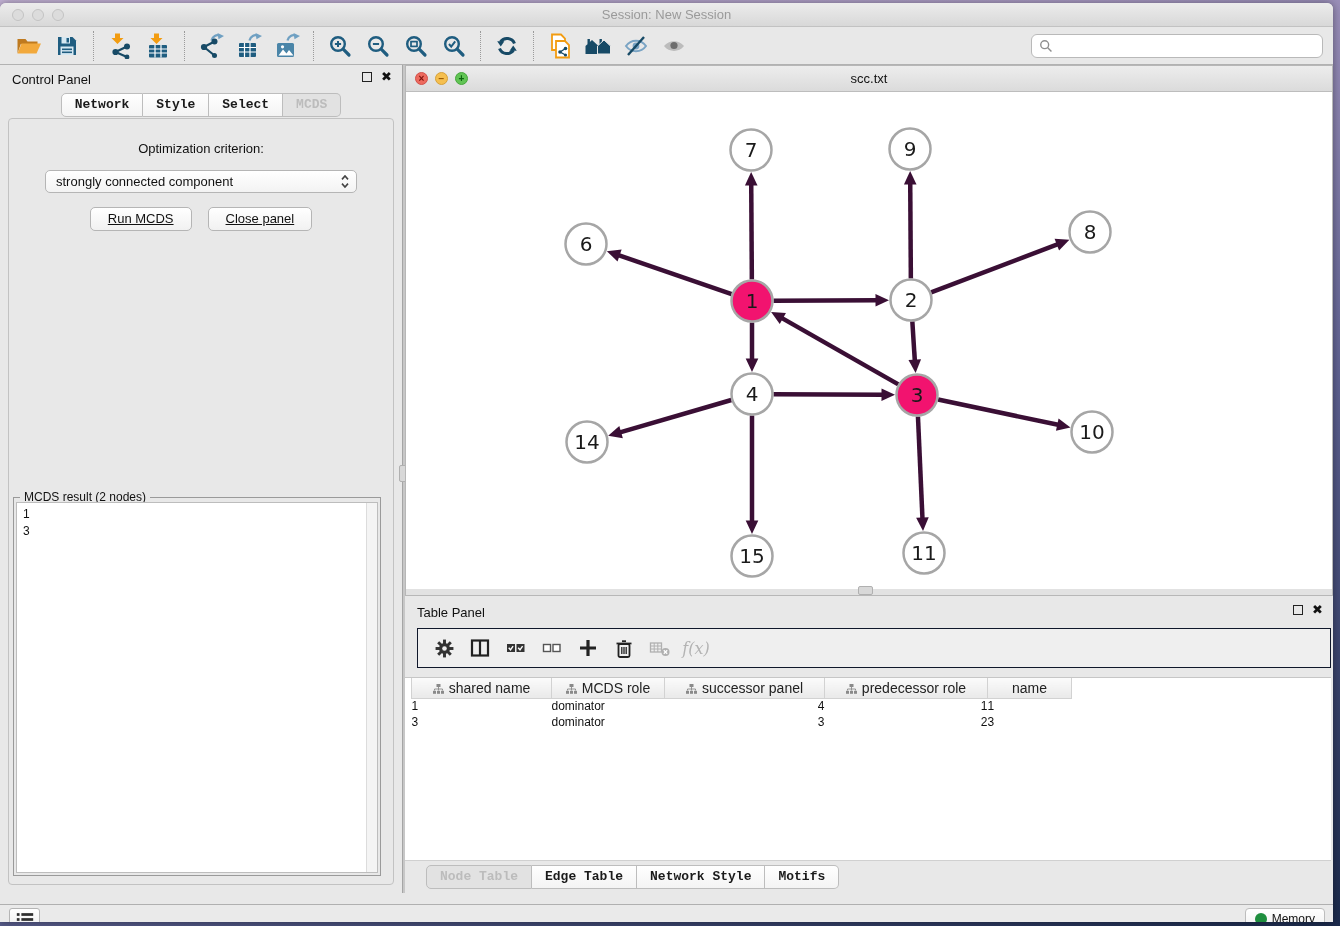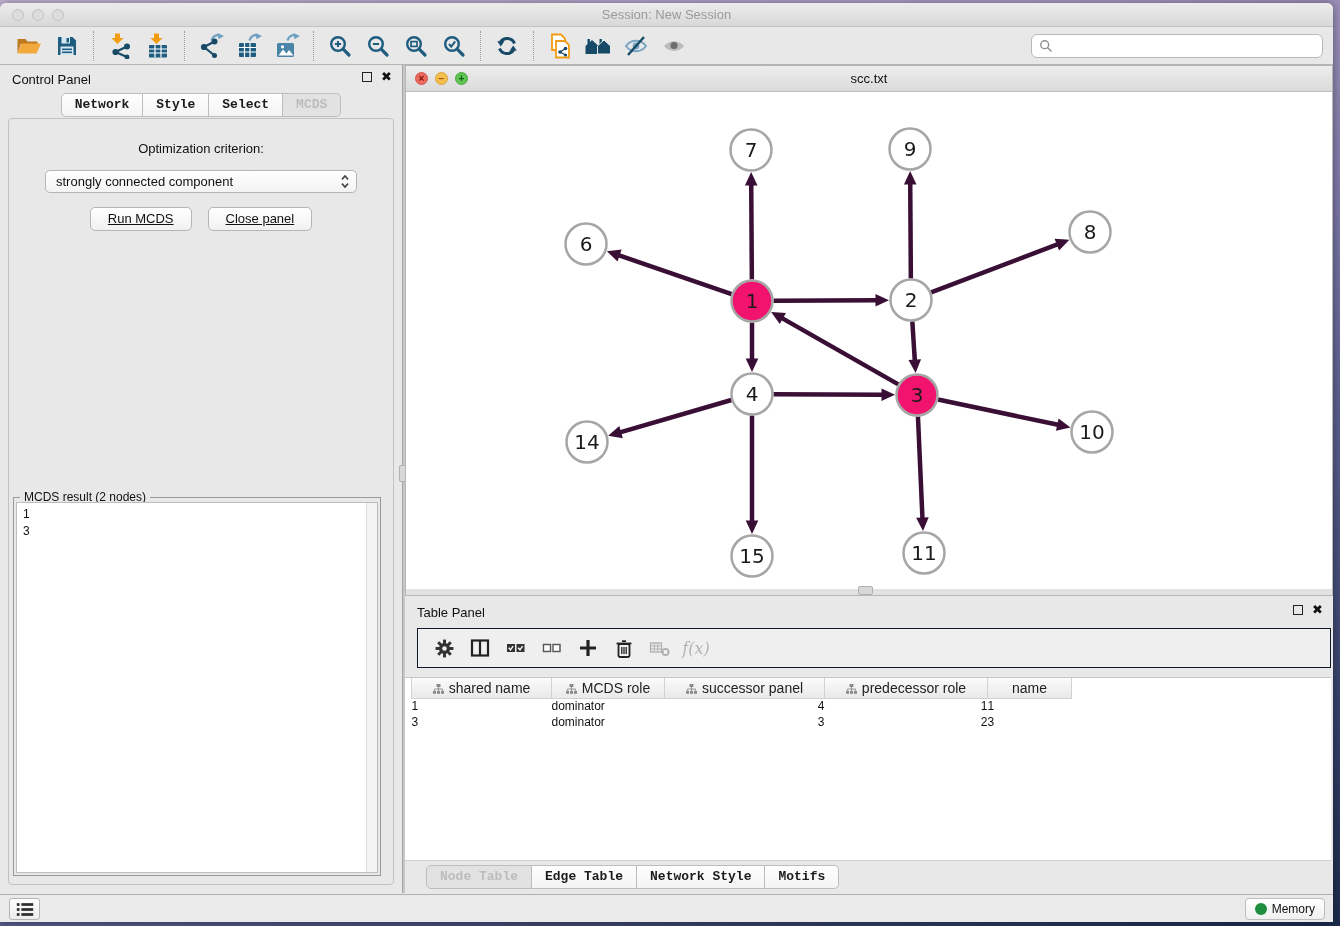--- a/index.html
+++ b/index.html
@@ -93,21 +93,21 @@
   table.datatable th {
     height:20px; background:linear-gradient(#fbfbfb,#e9e9e9); border:1px solid #d2d2d2; border-top:none;
     font-size:14px; font-weight:normal; color:#222; text-align:center; white-space:nowrap; overflow:hidden;
   }
   table.datatable th .hicon { vertical-align:-1px; margin-right:5px; }
   table.datatable td { height:16px; font-size:12px; color:#111; white-space:nowrap; overflow:hidden; padding:0; }
   td.al { text-align:left; padding-left:13px; }
   td.ar { text-align:right; padding-right:10px; }
   .tp-tabs { position:absolute; left:0; right:0; top:267px; display:flex; justify-content:flex-start;margin-left:21px; }
   
-  .statusbar { position:absolute; left:0; bottom:0; right:0; height:28px; background:#eaeaea; border-top:1px solid #b0b0b0; }
+  .statusbar { position:absolute; left:0; bottom:0; right:0; height:18px; background:#eaeaea; border-top:1px solid #b0b0b0; }
   .sb-btn { position:absolute; left:9px; top:3px; width:31px; height:22px; background:linear-gradient(#ffffff,#ededed); border:1px solid #b5b5b5; border-radius:3px; display:flex; align-items:center; justify-content:center; }
   .mem-btn { position:absolute; right:8px; top:3px; height:22px; background:linear-gradient(#ffffff,#f0f0f0); border:1px solid #bdbdbd; border-radius:4px; display:flex; align-items:center; gap:5px; padding:0 9px; font-size:12px; color:#111; }
   .mem-dot { width:12px; height:12px; border-radius:50%; background:#1e8e3e; }
 </style>
 </head>
 <body>
 
 <div class="app-window">
 
   <div class="titlebar">

